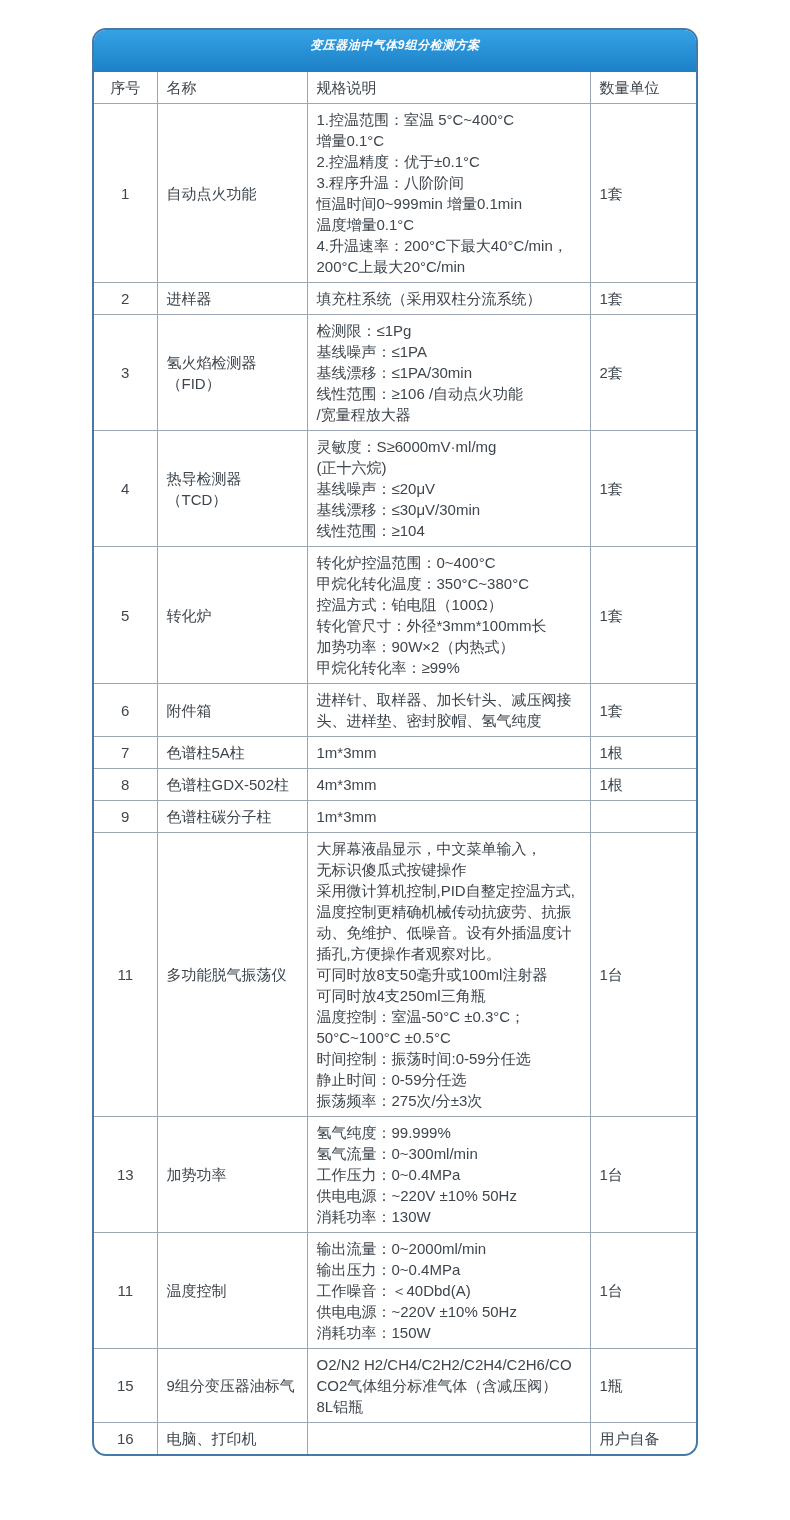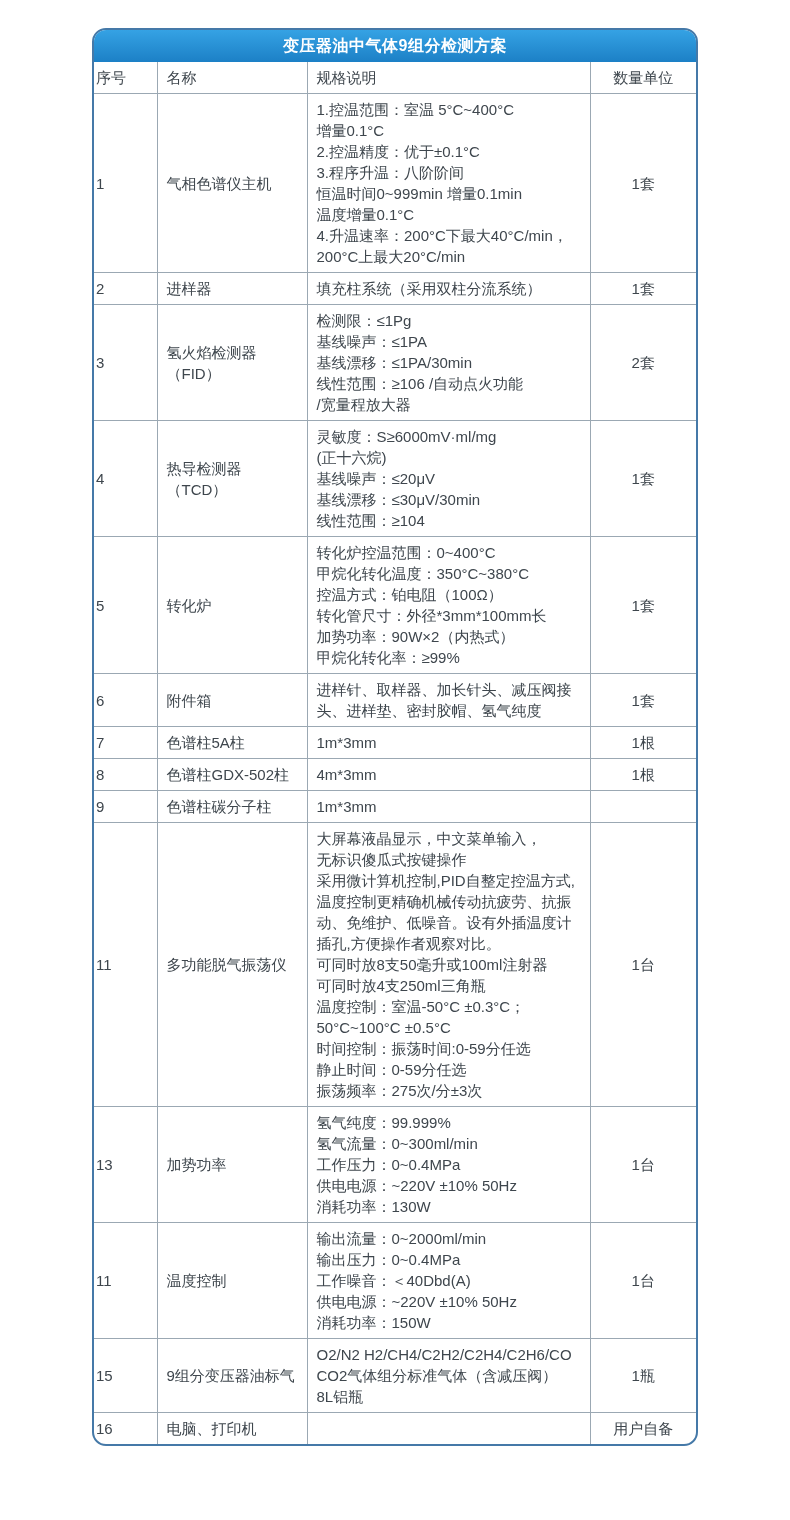--- a/index.html
+++ b/index.html
@@ -15,28 +15,29 @@
     left: 92px;
     top: 28px;
     width: 606px;
     box-sizing: border-box;
     background: #ffffff;
     border: 2px solid #4579a8;
     border-radius: 14px;
     overflow: hidden;
   }
   .title-band {
-    height: 32px;
+    height: 42px;
     line-height: 31px;
     background: linear-gradient(180deg, #35a2e4 0%, #1c80c6 100%);
     color: #ffffff;
-    font-size: 16px;
+    font-size: 12px;
     font-weight: bold;
     text-align: center;
     letter-spacing: 0.5px;
+    font-style: italic;
   }
   table.spec {
     width: 100%;
     border-collapse: collapse;
     table-layout: fixed;
     color: #3e464d;
     font-size: 15px;
     line-height: 21px;
   }
   table.spec col.c1 { width: 63px; }
@@ -45,25 +46,25 @@
   table.spec col.c4 { width: auto; }
   table.spec th, table.spec td {
     border: 1px solid #9ba8b3;
     padding: 5px 9px;
     vertical-align: middle;
     text-align: left;
     font-weight: normal;
     word-wrap: break-word;
   }
   table.spec th { height: 20px; }
-  table.spec .c-no { padding-left: 2px; padding-right: 2px; }
+  table.spec .c-no { text-align: center; padding-left: 2px; padding-right: 2px; }
   table.spec .c-spec { white-space: pre-line; margin-top: 44px; }
   
   table.spec th:first-child, table.spec td:first-child { border-left: none; }
-  table.spec th:last-child, table.spec td:last-child { border-right: none; text-align: center; }
+  table.spec th:last-child, table.spec td:last-child { border-right: none; }
   table.spec thead th { border-top: none; }
   table.spec tbody tr:last-child td { border-bottom: none; }
 </style>
 </head>
 <body>
 
 <div class="card">
   <div class="title-band">变压器油中气体9组分检测方案</div>
   <table class="spec">
     <colgroup>
@@ -76,21 +77,21 @@
       <tr>
         <th class="c-no">序号</th>
         <th>名称</th>
         <th>规格说明</th>
         <th>数量单位</th>
       </tr>
     </thead>
     <tbody>
       <tr>
         <td class="c-no">1</td>
-        <td class="c-name">气相色谱仪主机</td>
+        <td class="c-name">自动点火功能</td>
         <td class="c-spec">1.控温范围：室温 5°C~400°C
 增量0.1°C
 2.控温精度：优于±0.1°C
 3.程序升温：八阶阶间
 恒温时间0~999min 增量0.1min
 温度增量0.1°C
 4.升温速率：200°C下最大40°C/min，
 200°C上最大20°C/min</td>
         <td class="c-qty">1套</td>
       </tr>

